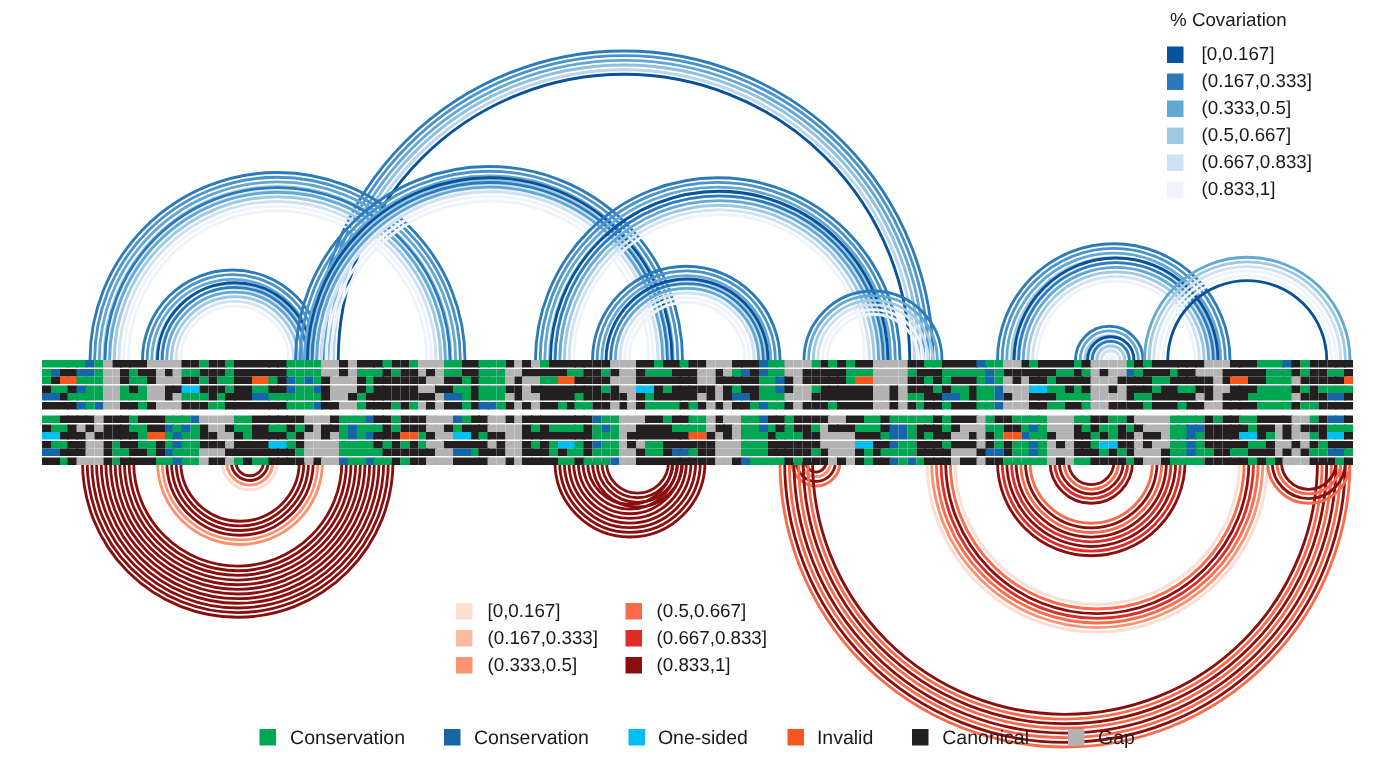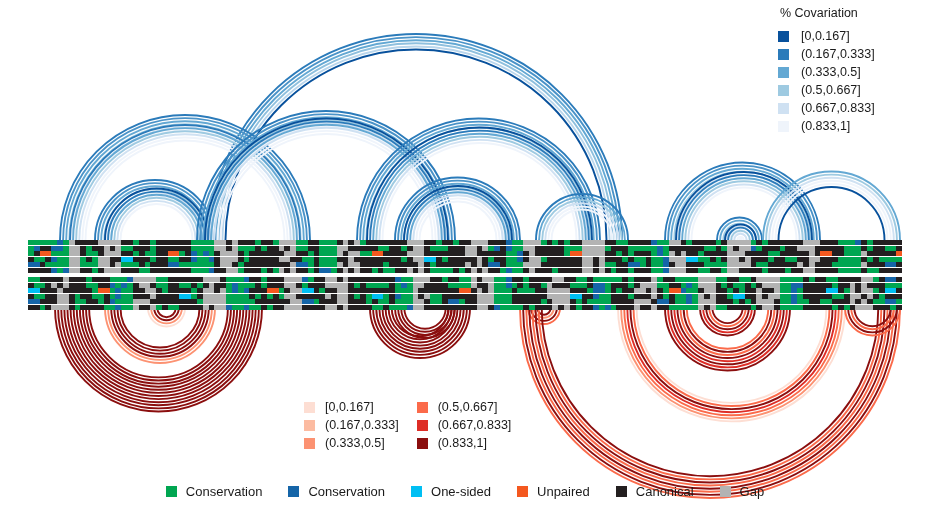--- a/index.html
+++ b/index.html
@@ -2189,21 +2189,21 @@
       <div class="lg-row">
         <span class="sw" style="background: rgb(21, 101, 168);"></span>
         <span class="lg-label">Conservation</span>
       </div>
       <div class="lg-row">
         <span class="sw" style="background: rgb(0, 191, 243);"></span>
         <span class="lg-label">One-sided</span>
       </div>
       <div class="lg-row">
         <span class="sw" style="background: rgb(244, 88, 31);"></span>
-        <span class="lg-label">Unpaired</span>
+        <span class="lg-label">Invalid</span>
       </div>
       <div class="lg-row">
         <span class="sw" style="background: rgb(35, 31, 32);"></span>
         <span class="lg-label">Canonical</span>
       </div>
       <div class="lg-row">
         <span class="sw" style="background: rgb(179, 179, 179);"></span>
         <span class="lg-label">Gap</span>
       </div>
     </div>

